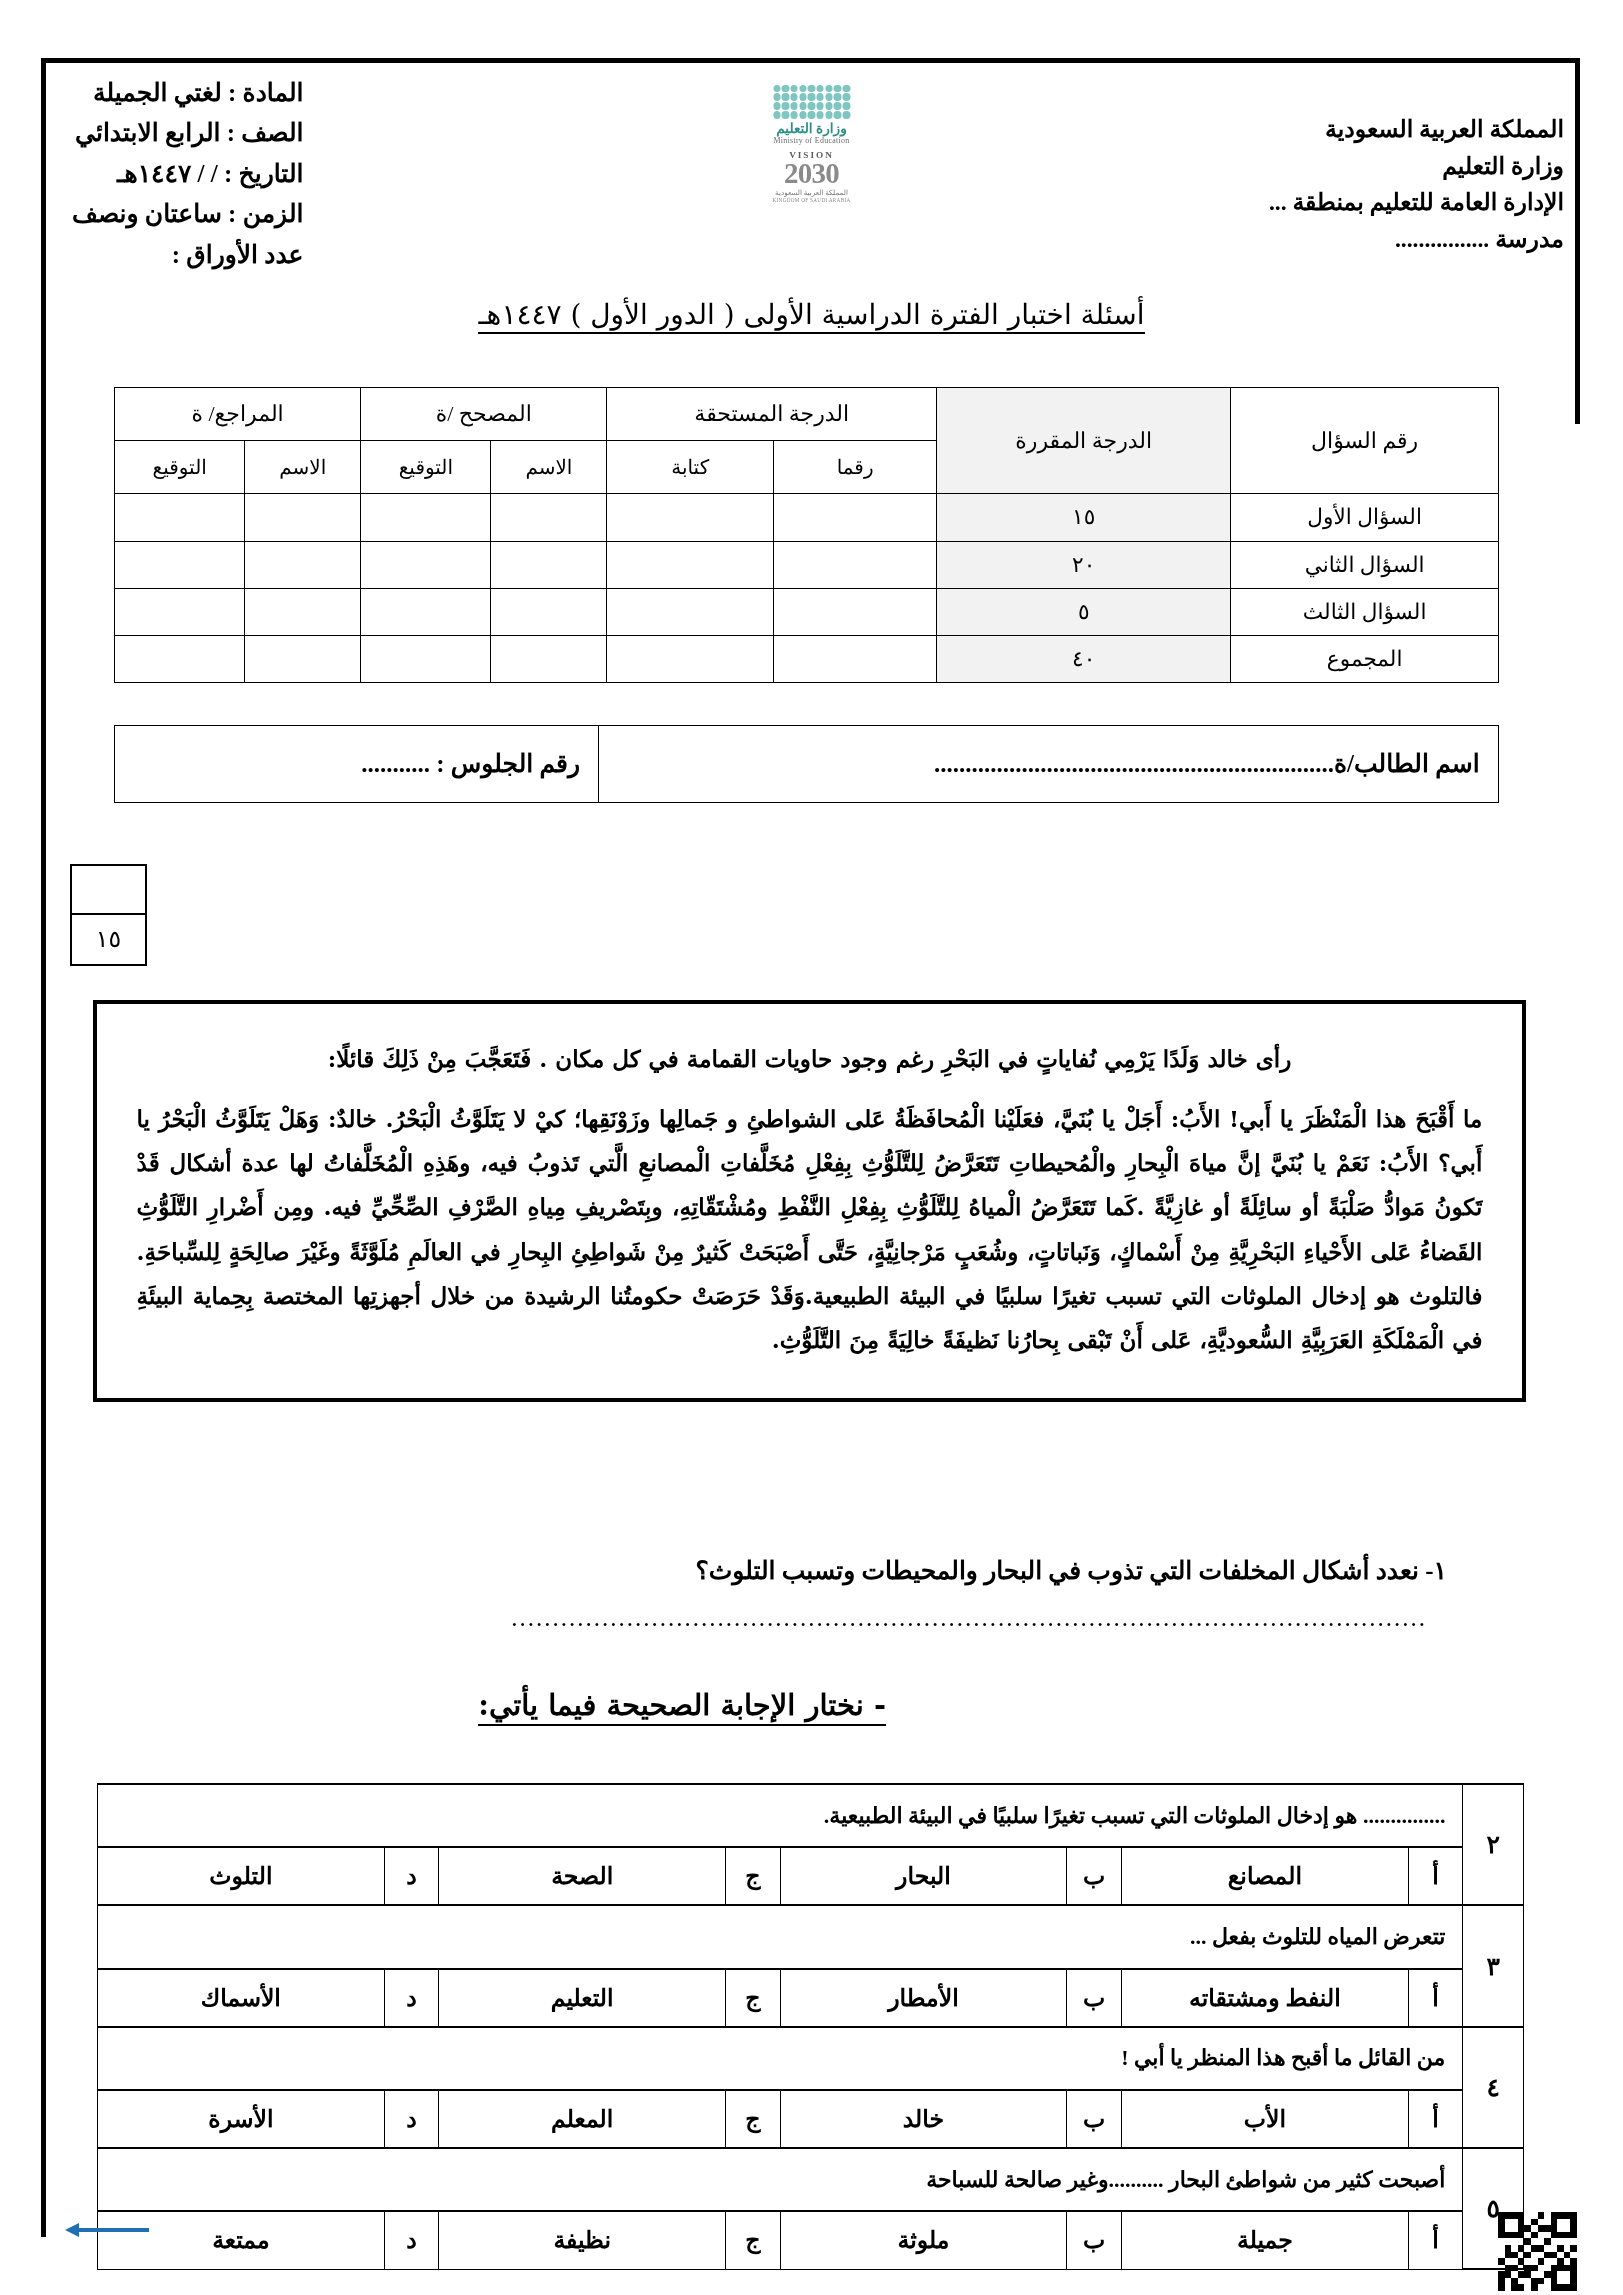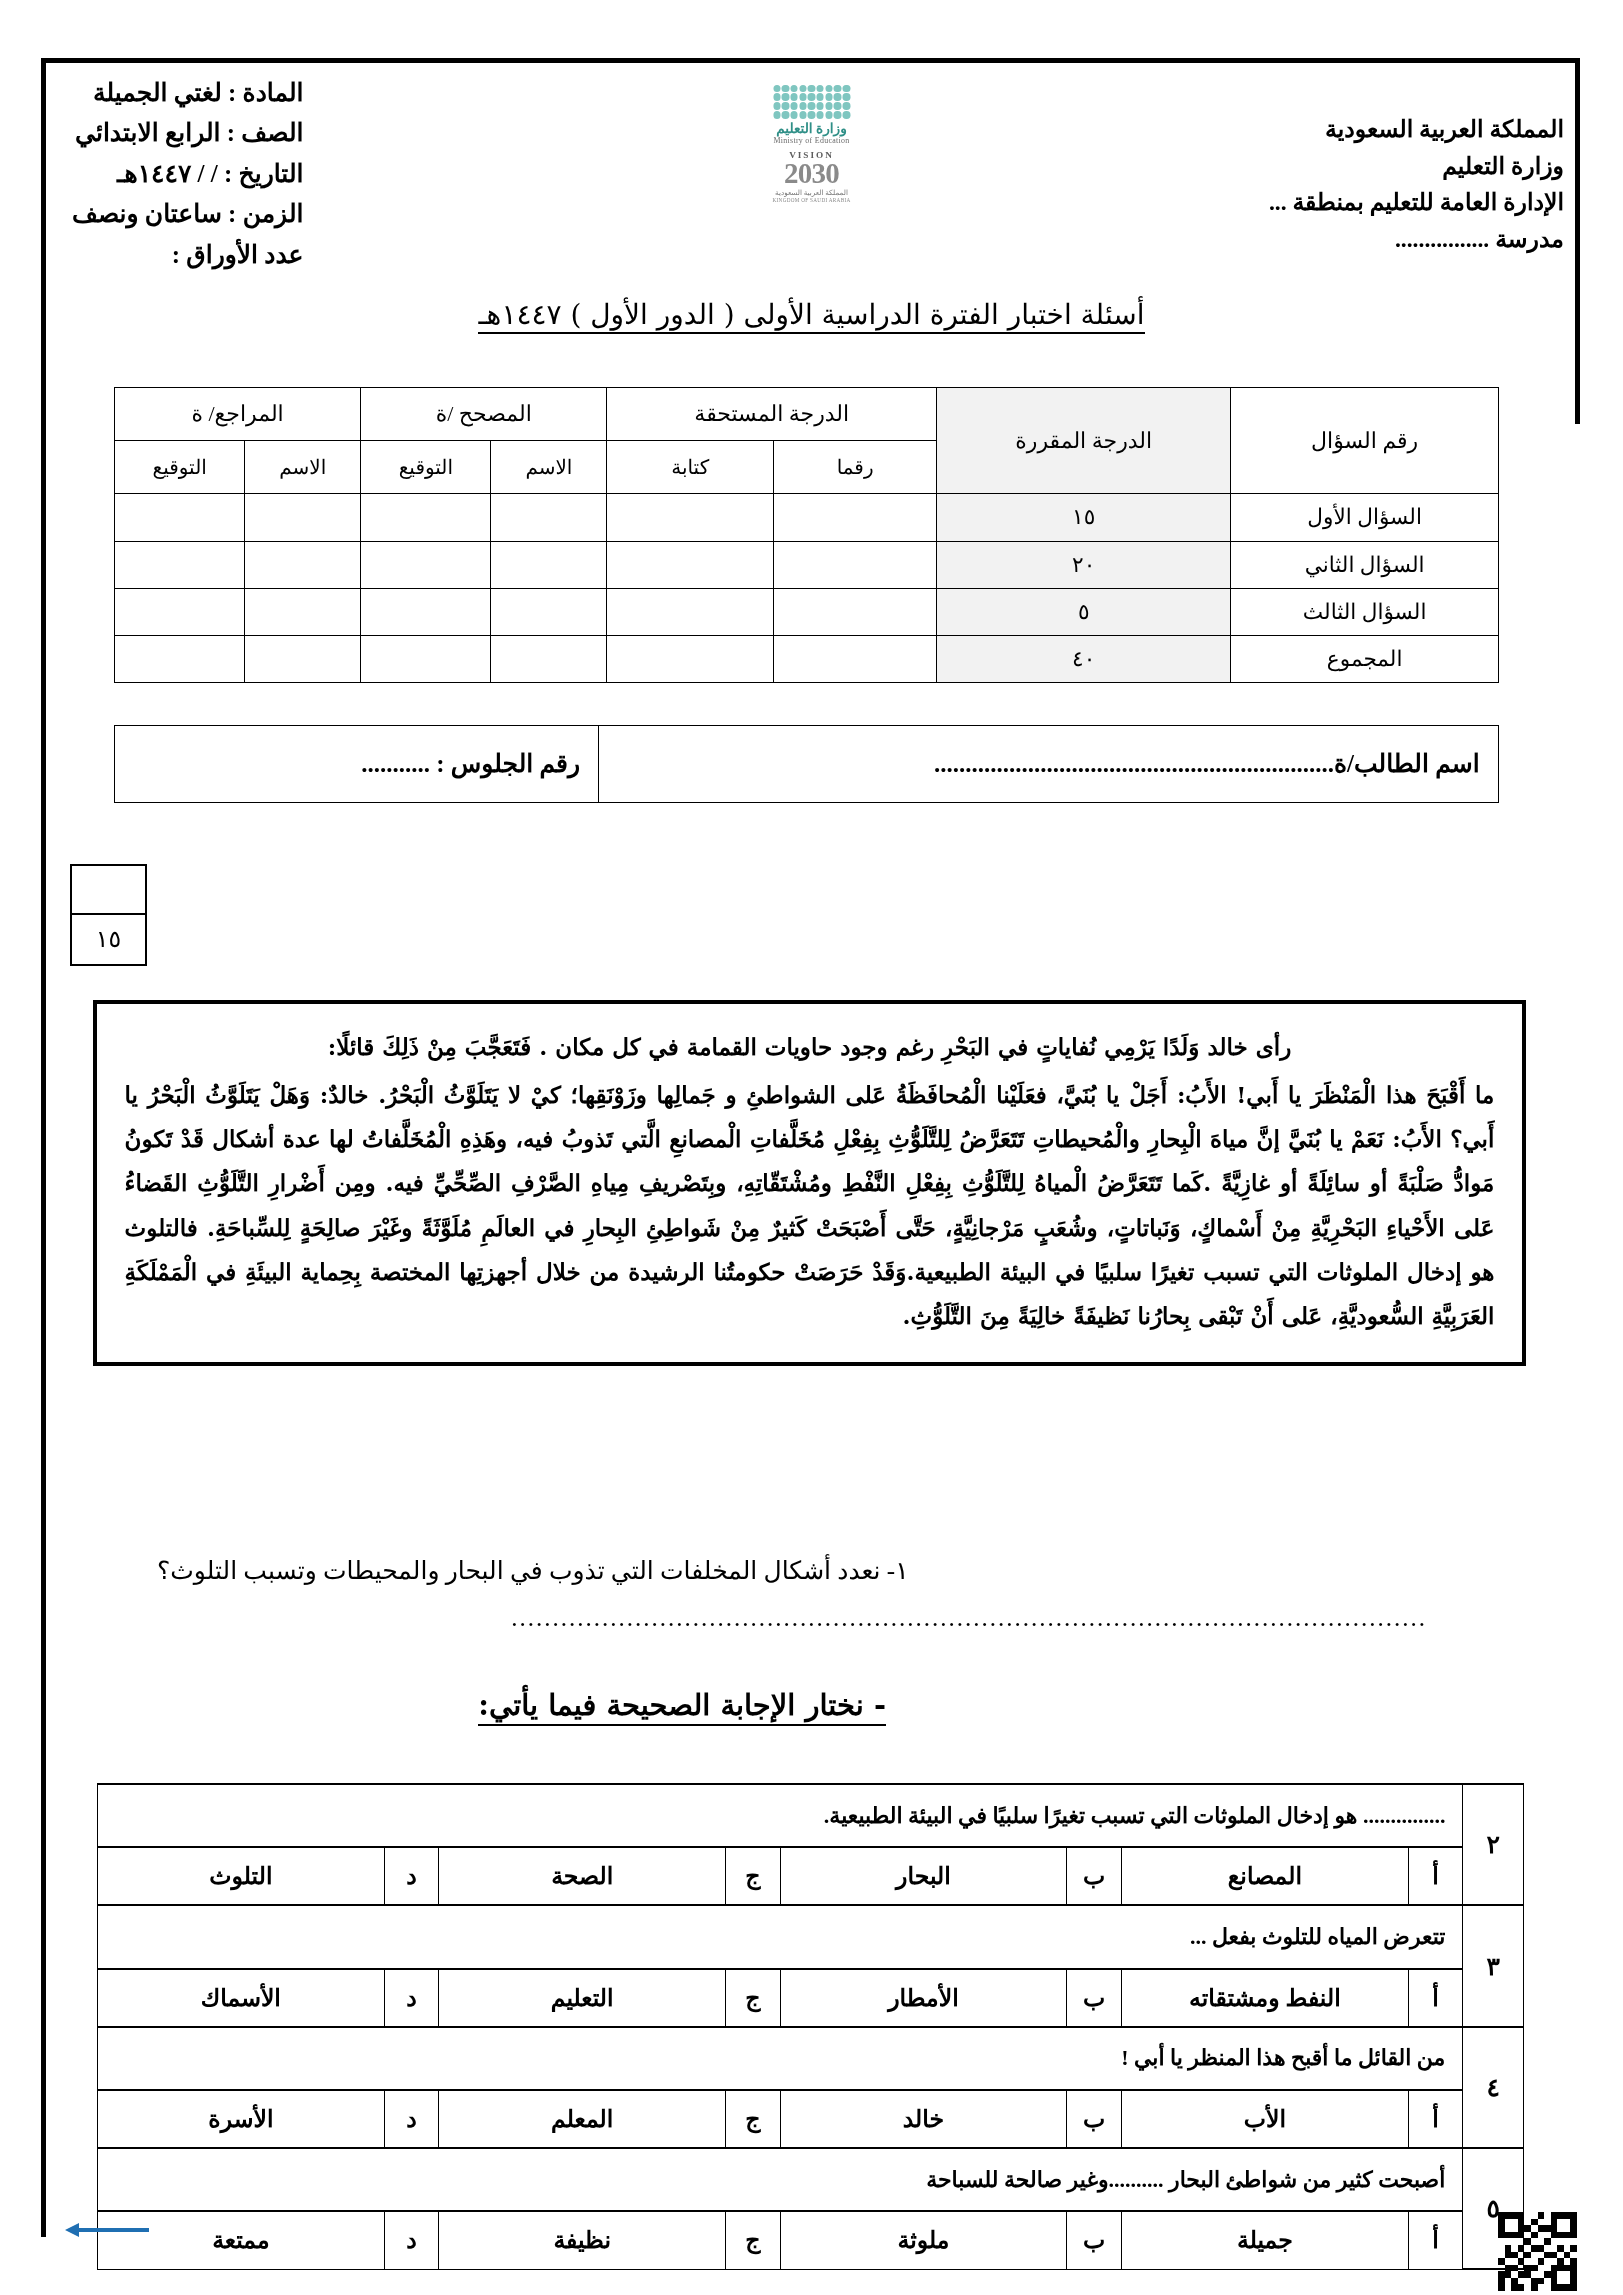--- a/index.html
+++ b/index.html
@@ -243,32 +243,32 @@
     width: 1433px;
     border: 4.6px solid #000;
     box-sizing: border-box;
     padding: 17px 23.6px 19.6px 23.6px;
     font-size: 23px;
     line-height: 1.92;
     text-align: justify;
     font-weight: 700;
     font-family: "DejaVu Serif", "Liberation Serif", serif;
   }
-  .passage p { margin: 4px; }
+  .passage p { margin: 16px; }
   .passage .l1 { text-align: center; }
 
   
   .q-one {
     position: absolute;
     top: 1556px;
-    right: 170px;
+    right: 176px;
     width: 1296px;
-    text-align: left;
+    text-align: right;
     font-size: 25px;
-    font-weight: 400;
+    font-weight: 700;
   }
   .q-one-dots {
     position: absolute;
     top: 1604px;
     right: 196px;
     width: 1080px;
     text-align: right;
     font-size: 25px;
     letter-spacing: 2px;
     color: #000;

